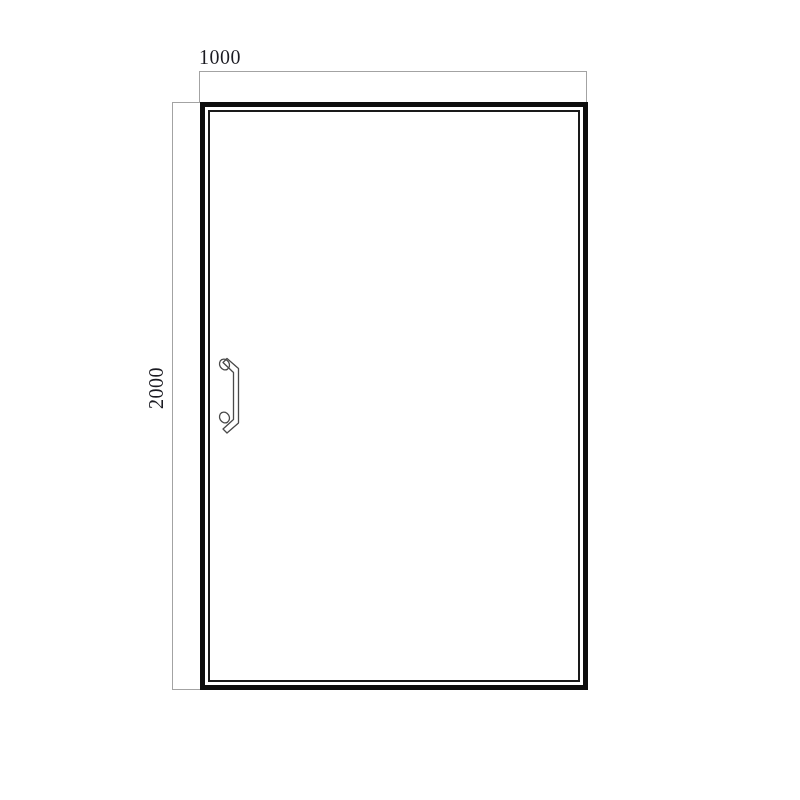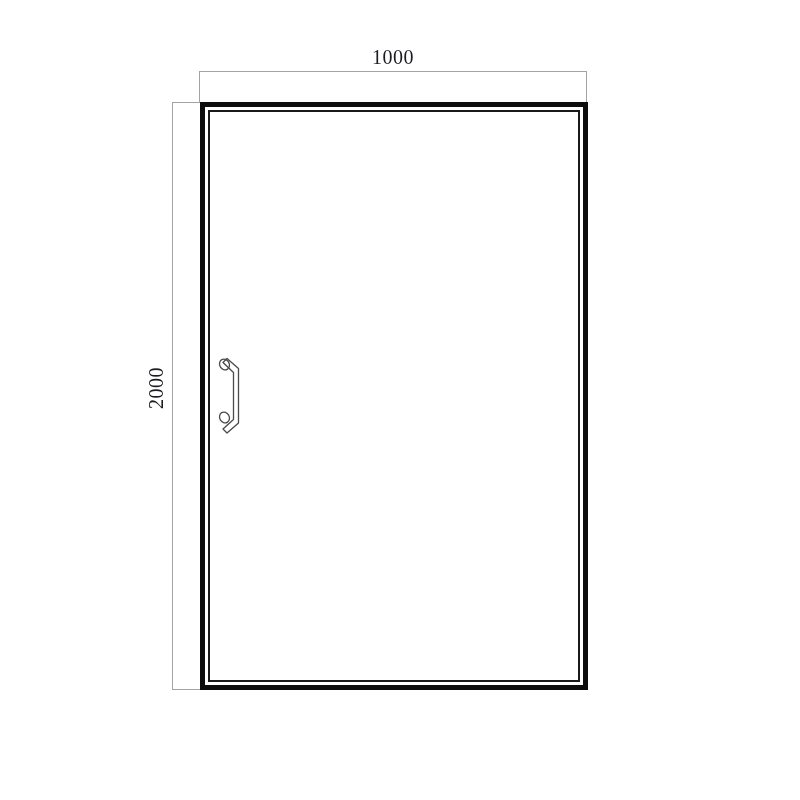--- a/index.html
+++ b/index.html
@@ -50,21 +50,20 @@
   .dim-label {
     position: absolute;
     color: var(--dimension-text, #1b1b22);
     font-size: 20px;
     line-height: 24px;
     letter-spacing: 0.5px;
   }
   .label-width {
     left: 199px; top: 45px;
     width: 388px;
-    text-align: center;
   }
   .label-height {
     left: 116px; top: 376px;
     width: 80px; height: 24px;
     text-align: center;
     transform: rotate(-90deg);
   }
 
   
   .door-outer {

